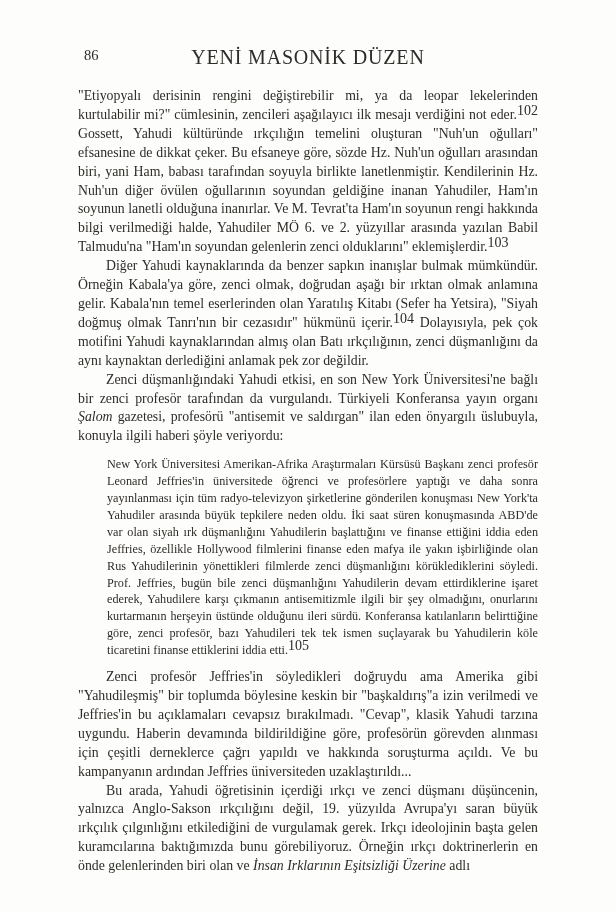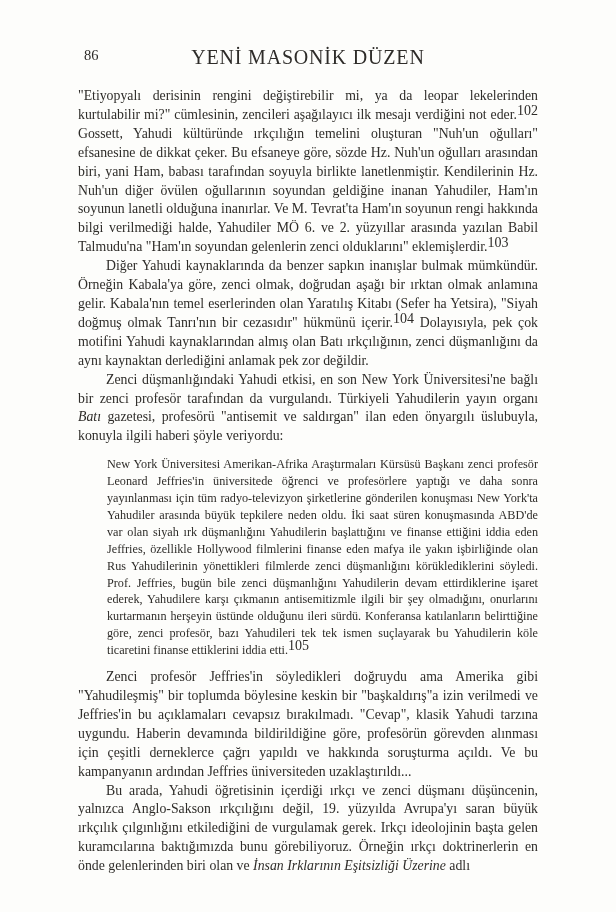--- a/index.html
+++ b/index.html
@@ -34,19 +34,19 @@
 
 <div class="page">
   <header class="page-header">
     <span class="page-number">86</span>
     <span class="header-title">YENİ MASONİK DÜZEN</span>
   </header>
 
   <main class="page-body" id="page-body">
       <p class="body"><span>"Etiyopyalı derisinin rengini değiştirebilir mi, ya da leopar lekelerinden kurtulabilir mi?" cümlesinin, zencileri aşağılayıcı ilk mesajı verdiğini not eder.</span><sup class="fnref">102</sup><span> Gossett, Yahudi kültüründe ırkçılığın temelini oluşturan "Nuh'un oğulları" efsanesine de dikkat çeker. Bu efsaneye göre, sözde Hz. Nuh'un oğulları arasından biri, yani Ham, babası tarafından soyuyla birlikte lanetlenmiştir. Kendilerinin Hz. Nuh'un diğer övülen oğullarının soyundan geldiğine inanan Yahudiler, Ham'ın soyunun lanetli olduğuna inanırlar. Ve M. Tevrat'ta Ham'ın soyunun rengi hakkında bilgi verilmediği halde, Yahudiler MÖ 6. ve 2. yüzyıllar arasında yazılan Babil Talmudu'na "Ham'ın soyundan gelenlerin zenci olduklarını" eklemişlerdir.</span><sup class="fnref">103</sup></p>
       <p class="body indent"><span>Diğer Yahudi kaynaklarında da benzer sapkın inanışlar bulmak mümkündür. Örneğin Kabala'ya göre, zenci olmak, doğrudan aşağı bir ırktan olmak anlamına gelir. Kabala'nın temel eserlerinden olan Yaratılış Kitabı (Sefer ha Yetsira), "Siyah doğmuş olmak Tanrı'nın bir cezasıdır" hükmünü içerir.</span><sup class="fnref">104</sup><span> Dolayısıyla, pek çok motifini Yahudi kaynaklarından almış olan Batı ırkçılığının, zenci düşmanlığını da aynı kaynaktan derlediğini anlamak pek zor değildir.</span></p>
-      <p class="body indent"><span>Zenci düşmanlığındaki Yahudi etkisi, en son New York Üniversitesi'ne bağlı bir zenci profesör tarafından da vurgulandı. Türkiyeli Yahudilerin yayın organı </span><span class="it">Batı</span><span> gazetesi, profesörü "antisemit ve saldırgan" ilan eden önyargılı üslubuyla, konuyla ilgili haberi şöyle veriyordu:</span></p>
+      <p class="body indent"><span>Zenci düşmanlığındaki Yahudi etkisi, en son New York Üniversitesi'ne bağlı bir zenci profesör tarafından da vurgulandı. Türkiyeli Konferansa yayın organı </span><span class="it">Şalom</span><span> gazetesi, profesörü "antisemit ve saldırgan" ilan eden önyargılı üslubuyla, konuyla ilgili haberi şöyle veriyordu:</span></p>
       <p class="quote"><span>New York Üniversitesi Amerikan-Afrika Araştırmaları Kürsüsü Başkanı zenci profesör Leonard Jeffries'in üniversitede öğrenci ve profesörlere yaptığı ve daha sonra yayınlanması için tüm radyo-televizyon şirketlerine gönderilen konuşması New York'ta Yahudiler arasında büyük tepkilere neden oldu. İki saat süren konuşmasında ABD'de var olan siyah ırk düşmanlığını Yahudilerin başlattığını ve finanse ettiğini iddia eden Jeffries, özellikle Hollywood filmlerini finanse eden mafya ile yakın işbirliğinde olan Rus Yahudilerinin yönettikleri filmlerde zenci düşmanlığını körüklediklerini söyledi. Prof. Jeffries, bugün bile zenci düşmanlığını Yahudilerin devam ettirdiklerine işaret ederek, Yahudilere karşı çıkmanın antisemitizmle ilgili bir şey olmadığını, onurlarını kurtarmanın herşeyin üstünde olduğunu ileri sürdü. Konferansa katılanların belirttiğine göre, zenci profesör, bazı Yahudileri tek tek ismen suçlayarak bu Yahudilerin köle ticaretini finanse ettiklerini iddia etti.</span><sup class="fnref">105</sup></p>
       <p class="body indent"><span>Zenci profesör Jeffries'in söyledikleri doğruydu ama Amerika gibi "Yahudileşmiş" bir toplumda böylesine keskin bir "başkaldırış"a izin verilmedi ve Jeffries'in bu açıklamaları cevapsız bırakılmadı. "Cevap", klasik Yahudi tarzına uygundu. Haberin devamında bildirildiğine göre, profesörün görevden alınması için çeşitli derneklerce çağrı yapıldı ve hakkında soruşturma açıldı. Ve bu kampanyanın ardından Jeffries üniversiteden uzaklaştırıldı...</span></p>
       <p class="body indent"><span>Bu arada, Yahudi öğretisinin içerdiği ırkçı ve zenci düşmanı düşüncenin, yalnızca Anglo-Sakson ırkçılığını değil, 19. yüzyılda Avrupa'yı saran büyük ırkçılık çılgınlığını etkilediğini de vurgulamak gerek. Irkçı ideolojinin başta gelen kuramcılarına baktığımızda bunu görebiliyoruz. Örneğin ırkçı doktrinerlerin en önde gelenlerinden biri olan ve </span><span class="it">İnsan Irklarının Eşitsizliği Üzerine</span><span> adlı</span></p>
     </main>
 
 </div>
 
 </body></html>

